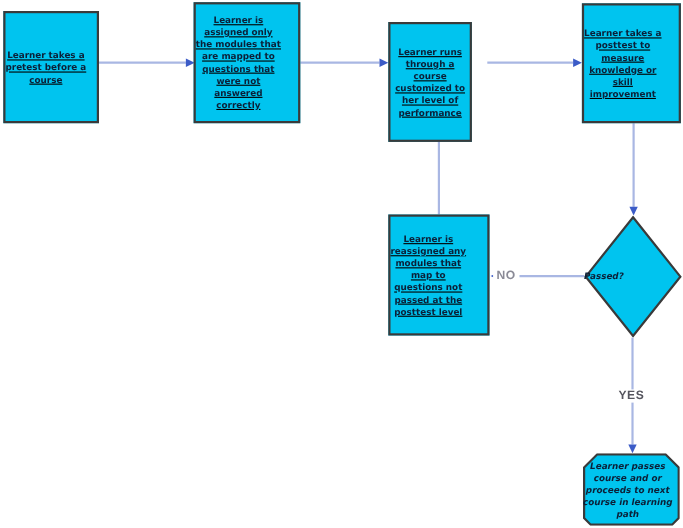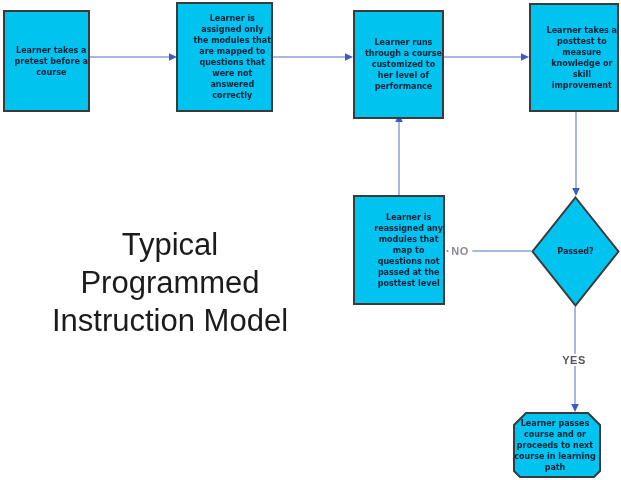--- a/index.html
+++ b/index.html
@@ -15,37 +15,39 @@
     background: var(--background, #ffffff);
     overflow: hidden;
   }
   .node {
     position: absolute;
     background: var(--node-fill, #00c4ef);
     border: 2px solid var(--node-border, #3a3a3a);
     box-sizing: border-box;
     display: flex;
     align-items: center;
-    justify-content: flex-end;
+    justify-content: flex-start;
     text-align: center;
+    text-decoration: underline;
   }
   .node-label, .shape-label {
     font-family: "DejaVu Sans", sans-serif;
     font-size: 8px;
     line-height: 11px;
     font-weight: 700;
     color: var(--node-text, #0b2038);
     white-space: pre-line;
   }
   .shape {
     position: absolute;
     display: flex;
     align-items: center;
-    justify-content: center;
+    justify-content: flex-start;
     text-align: center;
+    font-style: italic;
   }
   .shape svg {
     position: absolute;
     left: 0; top: 0;
   }
   .shape .shape-label {
     position: relative;
     z-index: 1;
   }
   .shape polygon {
@@ -112,42 +114,39 @@
     <line x1="531" y1="251" x2="454" y2="251"></line>
     <polygon class="ah" points="446,251 454,247.2 454,254.8"></polygon>
 
     <line x1="399" y1="195" x2="399" y2="122"></line>
     <polygon class="ah" points="399,114 395.2,122 402.8,122"></polygon>
 
     <line x1="575" y1="307" x2="575" y2="404"></line>
     <polygon class="ah" points="575,412 571.2,404 578.8,404"></polygon>
   </svg>
 
-  <div class="title">Typical
-Programmed
-Instruction Model</div>
 
   <div class="node" style="left:3px; top:10px; width:87px; height:102px;">
     <span class="node-label">Learner takes a
 pretest before a
 course</span>
   </div>
 
   <div class="node" style="left:176px; top:2px; width:97px; height:110px;">
     <span class="node-label">Learner is
 assigned only
 the modules that
 are mapped to
 questions that
 were not
 answered
 correctly</span>
   </div>
 
-  <div class="node" style="left:353px; top:10px; width:91px; height:109px;">
+  <div class="node" style="left:353px; top:20px; width:76px; height:109px;">
     <span class="node-label">Learner runs
 through a course
 customized to
 her level of
 performance</span>
   </div>
 
   <div class="node" style="left:529px; top:3px; width:90px; height:109px;">
     <span class="node-label">Learner takes a
 posttest to
@@ -167,21 +166,21 @@
 posttest level</span>
   </div>
 
   <div class="shape" style="left:531px; top:196px; width:89px; height:111px;">
     <svg width="89" height="111" viewBox="0 0 89 111">
       <polygon points="44.5,1.5 87.5,55.5 44.5,109.5 1.5,55.5"></polygon>
     </svg>
     <span class="shape-label">Passed?</span>
   </div>
 
-  <div class="shape" style="left:513px; top:412px; width:84px; height:66px;">
+  <div class="shape" style="left:530px; top:412px; width:84px; height:66px;">
     <svg width="88" height="66" viewBox="0 0 88 66">
       <polygon points="13,1 75,1 87,13 87,59 81,65 7,65 1,59 1,13"></polygon>
     </svg>
     <span class="shape-label">Learner passes
 course and or
 proceeds to next
 course in learning
 path</span>
   </div>
 

